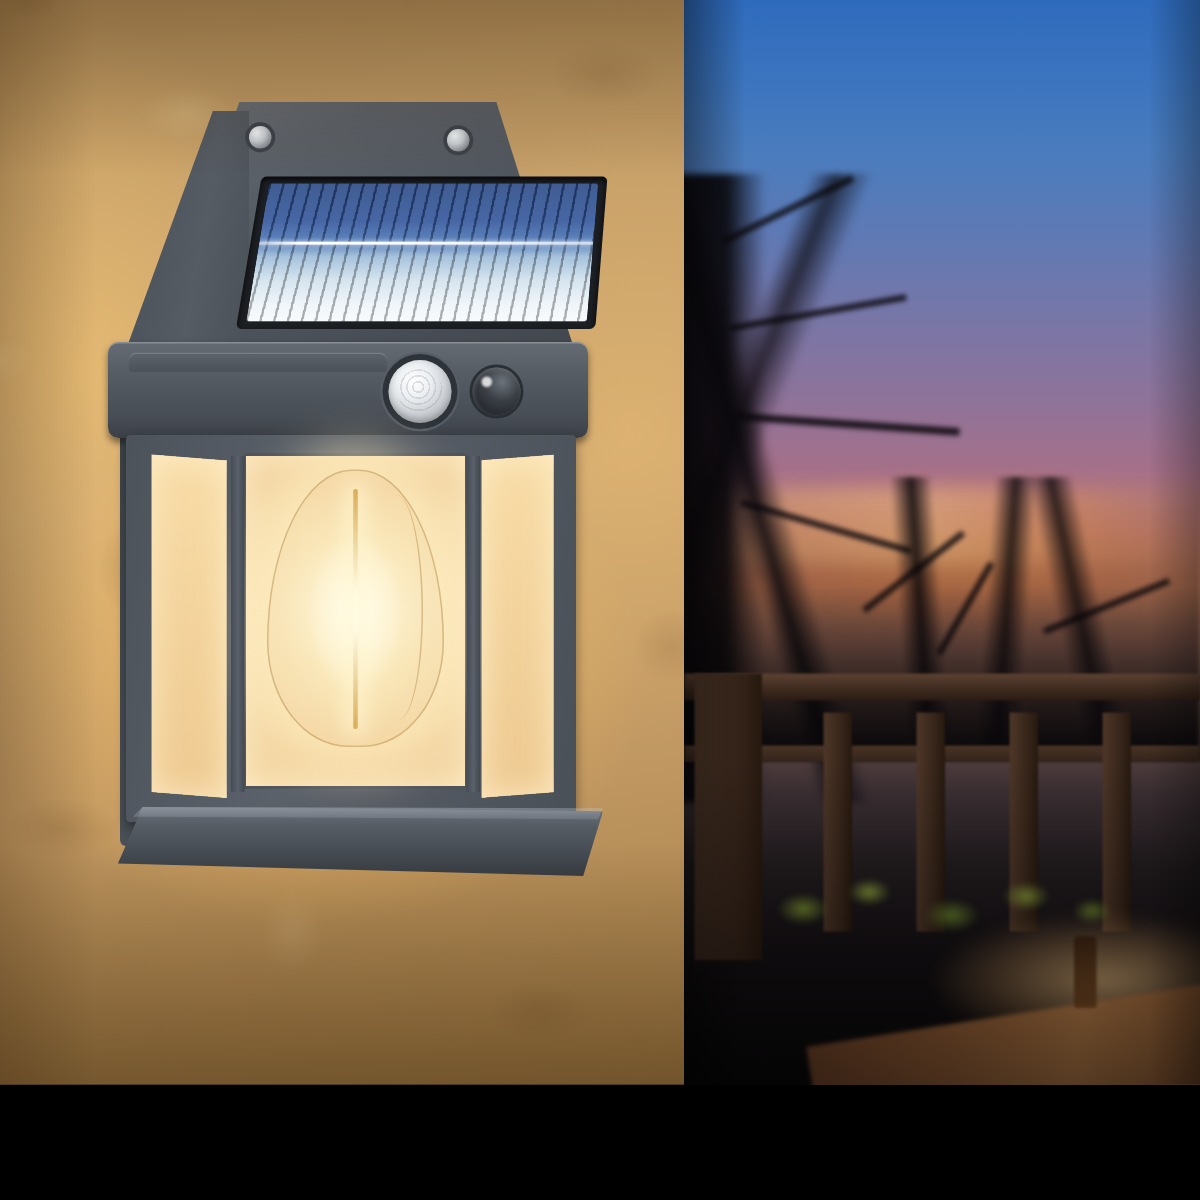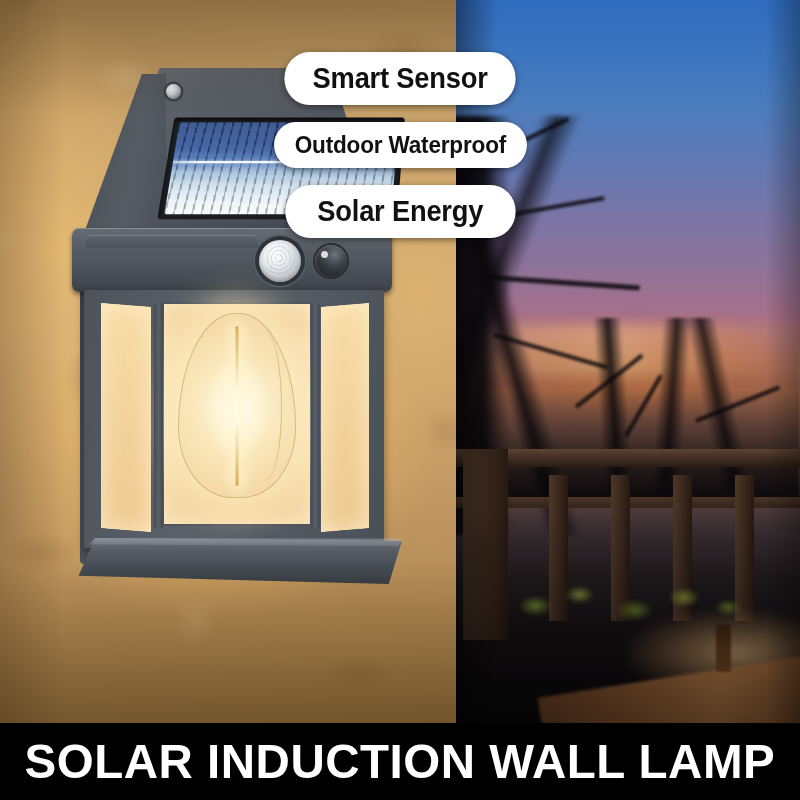--- a/index.html
+++ b/index.html
@@ -437,23 +437,15 @@
       <div class="post p5"></div>
       <div class="plants"></div>
       <div class="table-glow"></div>
       <div class="table-top"></div>
       <div class="bottle"></div>
     </div>
 
     <div class="scene-vignette"></div>
   </div>
 
-  <div class="badges">
-    <div class="badge b1">Smart Sensor</div>
-    <div class="badge b2">Outdoor Waterproof</div>
-    <div class="badge b3">Solar Energy</div>
-  </div>
-
-  <div class="banner">
-    <div class="banner-title">SOLAR INDUCTION WALL LAMP</div>
-  </div>
+
 
 </div>
 
 </body></html>

